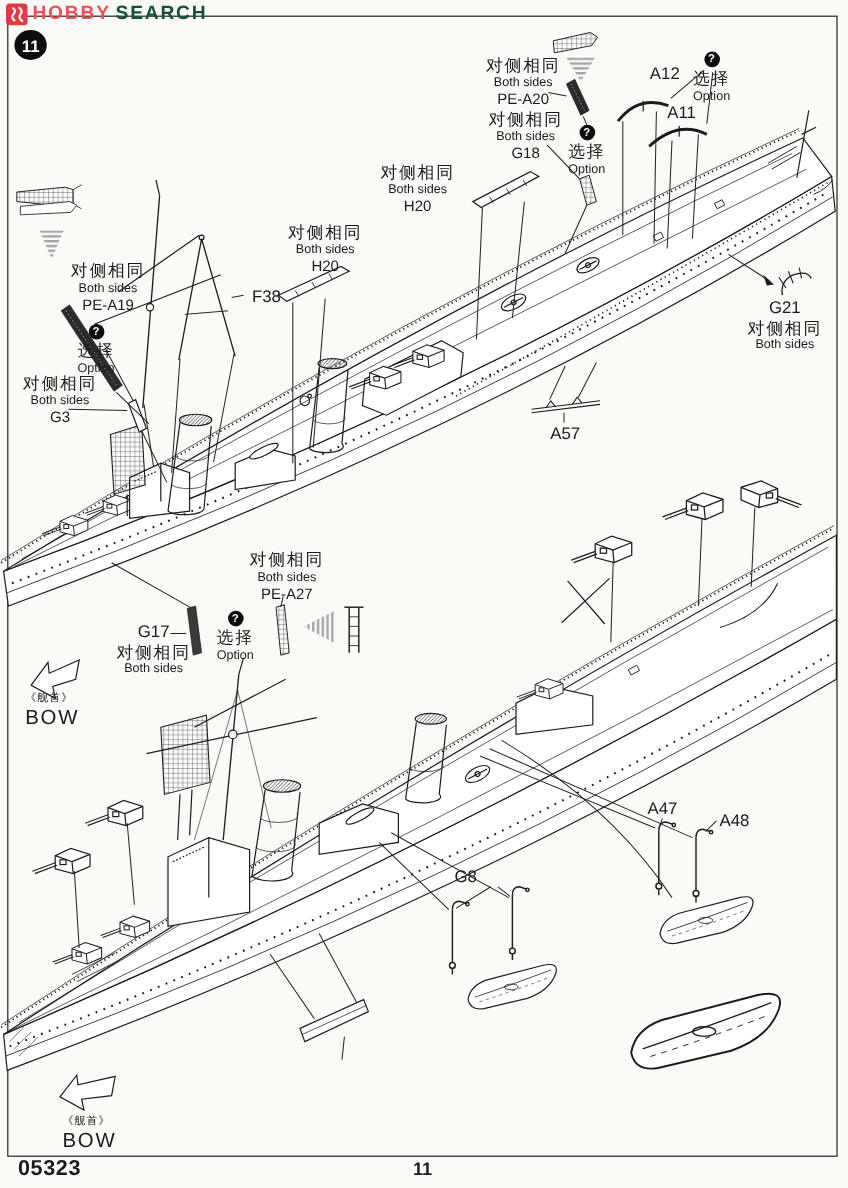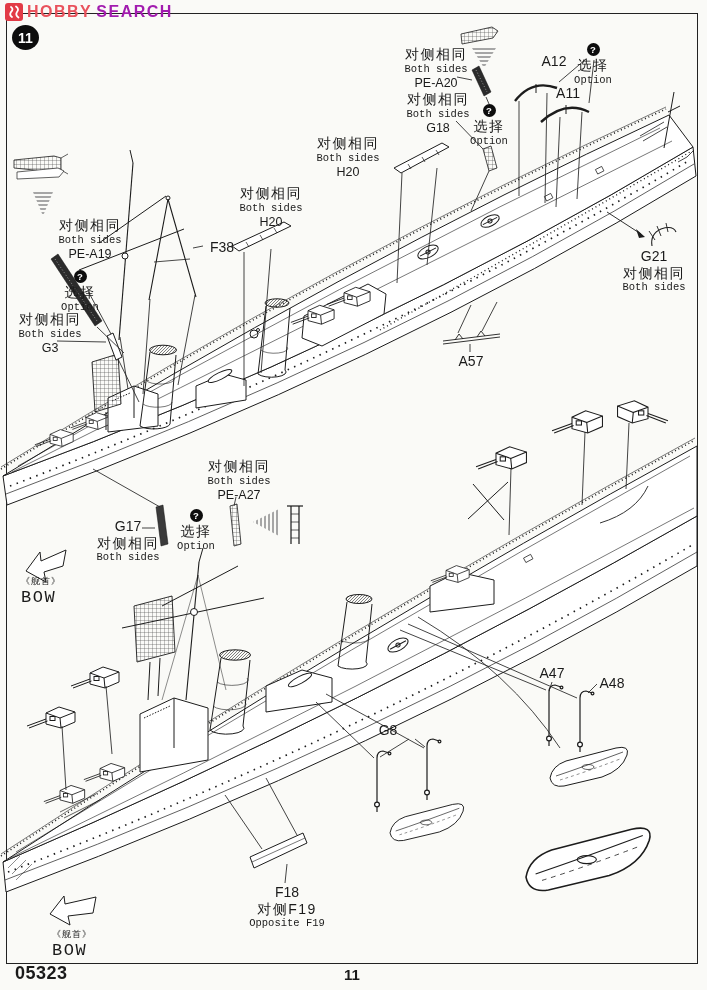--- a/index.html
+++ b/index.html
@@ -4,27 +4,27 @@
 <style>
   html,body{margin:0;padding:0;background:#e9e9e6;}
   .page{position:relative;width:707px;height:990px;background:#fafaf7;overflow:hidden;
         font-family:"Liberation Sans","DejaVu Sans",sans-serif;color:#1a1a1a;}
   .frame{position:absolute;left:6px;top:13px;width:690px;height:949px;border:1.5px solid #222;z-index:1;}
   svg.art{position:absolute;left:0;top:0;z-index:2;}
   
   .brand{position:absolute;left:5px;top:3px;display:flex;align-items:center;gap:4px;z-index:4;}
   .brand-icon{width:18px;height:18px;background:#e23b46;border-radius:3px;display:flex;align-items:center;justify-content:center;}
   .brand-hobby{font-size:16px;font-weight:bold;color:#e9525c;letter-spacing:1.5px;}
-  .brand-search{font-size:16px;font-weight:bold;color:#a21caf;letter-spacing:1.5px;}
+  .brand-search{font-size:16px;font-weight:bold;color:#14532d;letter-spacing:1.5px;}
   .step{position:absolute;left:12px;top:25px;width:27px;height:25px;background:#0d0d0d;border-radius:50%;
         color:#fff;font-weight:bold;font-size:14px;display:flex;align-items:center;justify-content:center;z-index:4;}
   
   .callout{position:absolute;text-align:center;line-height:1.18;z-index:3;}
   .zh{font-size:14px;letter-spacing:1.5px;white-space:nowrap;}
-  .en{font-size:10.5px;white-space:nowrap;font-family:Liberation Mono, monospace;}
+  .en{font-size:10.5px;white-space:nowrap;}
   .code{font-size:12.5px;white-space:nowrap;margin-top:1px;}
   .code-lg{font-size:14px;white-space:nowrap;}
   .opt{position:absolute;text-align:center;line-height:1.18;z-index:3;}
   .opt .q{width:13px;height:13px;border-radius:50%;background:#0d0d0d;color:#fff;font-size:9.5px;
           font-weight:bold;line-height:13px;margin:0 auto 1px;}
   .bow{position:absolute;text-align:left;line-height:1.25;z-index:3;}
   .bow .zh{font-size:9px;letter-spacing:1px;}
   .bow .en{font-size:17px;letter-spacing:1.5px;}
   .footer-code{position:absolute;left:15px;top:963px;font-size:18px;font-weight:bold;letter-spacing:.5px;z-index:4;}
   .footer-page{position:absolute;left:338px;top:966px;width:28px;text-align:center;font-size:15px;font-weight:bold;z-index:4;}
@@ -403,25 +403,20 @@
   </div>
 
   <div class="callout" style="left:592px;top:675px;width:40px">
     <div class="code-lg">A48</div>
   </div>
 
   <div class="callout" style="left:368px;top:722px;width:40px">
     <div class="code-lg">G8</div>
   </div>
 
-  <div class="callout" style="left:247px;top:884px;width:80px">
-    <div class="code-lg">F18</div>
-    <div class="zh">对侧F19</div>
-    <div class="en">Opposite F19</div>
-  </div>
 
   <div class="bow" style="left:52px;top:929px;width:52px">
     <div class="zh">《舰首》</div>
     <div class="en">BOW</div>
   </div>
 
   <div class="footer-code">05323</div>
   <div class="footer-page">11</div>
 
 </div>

